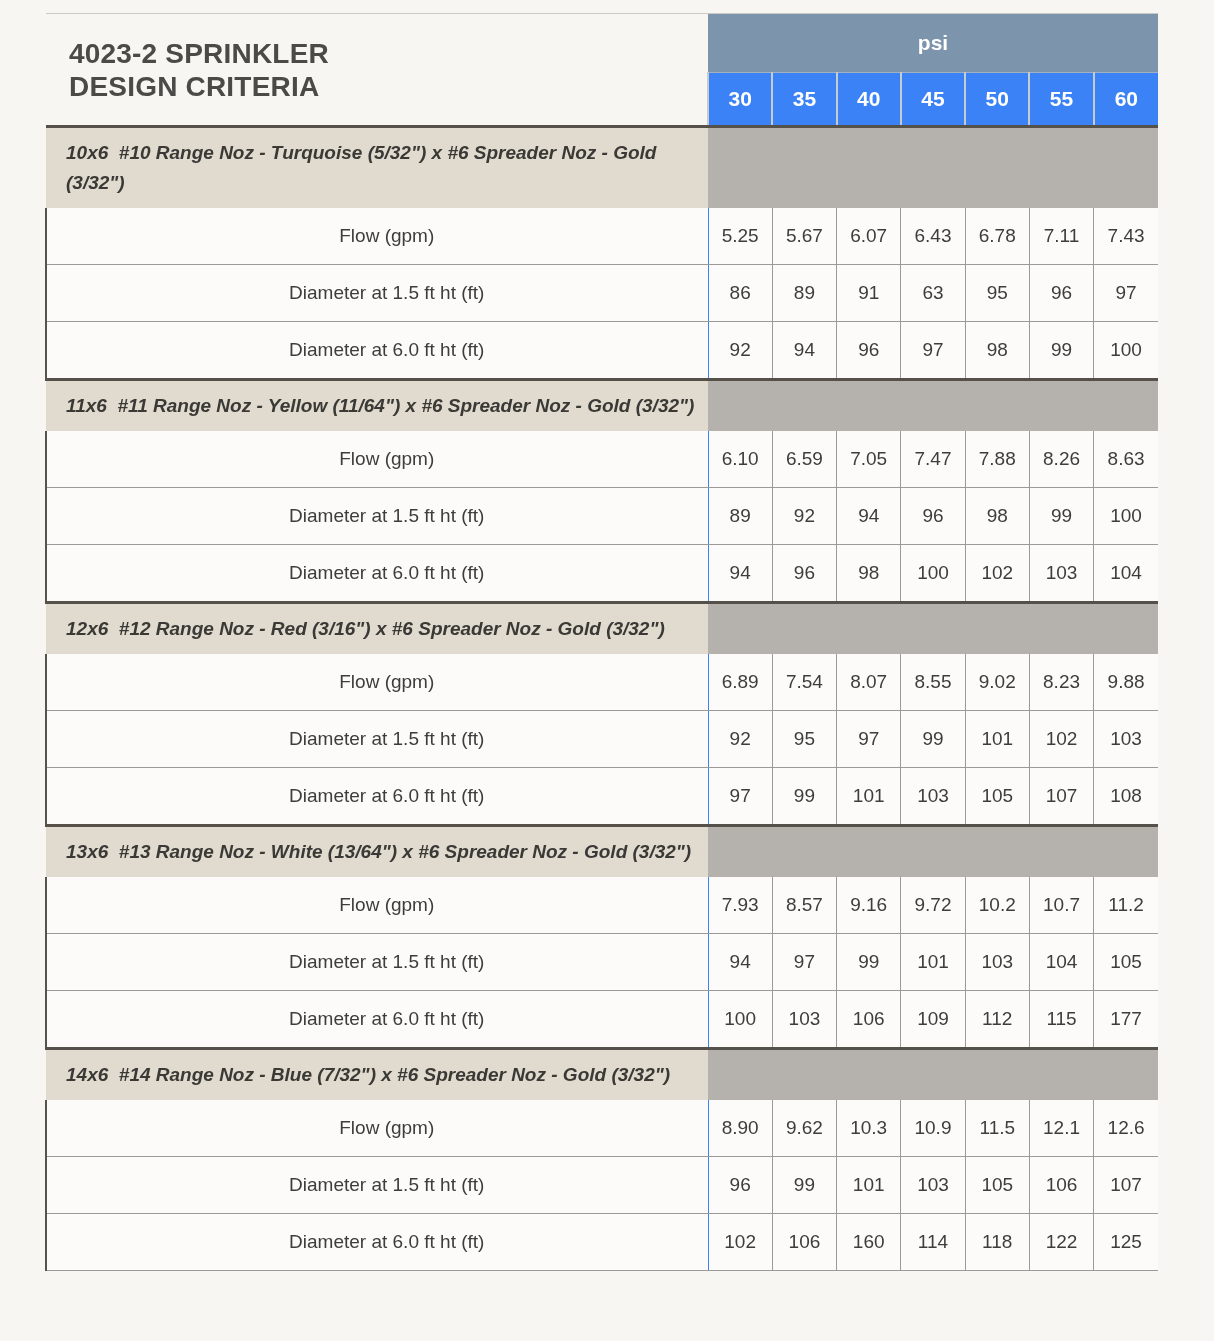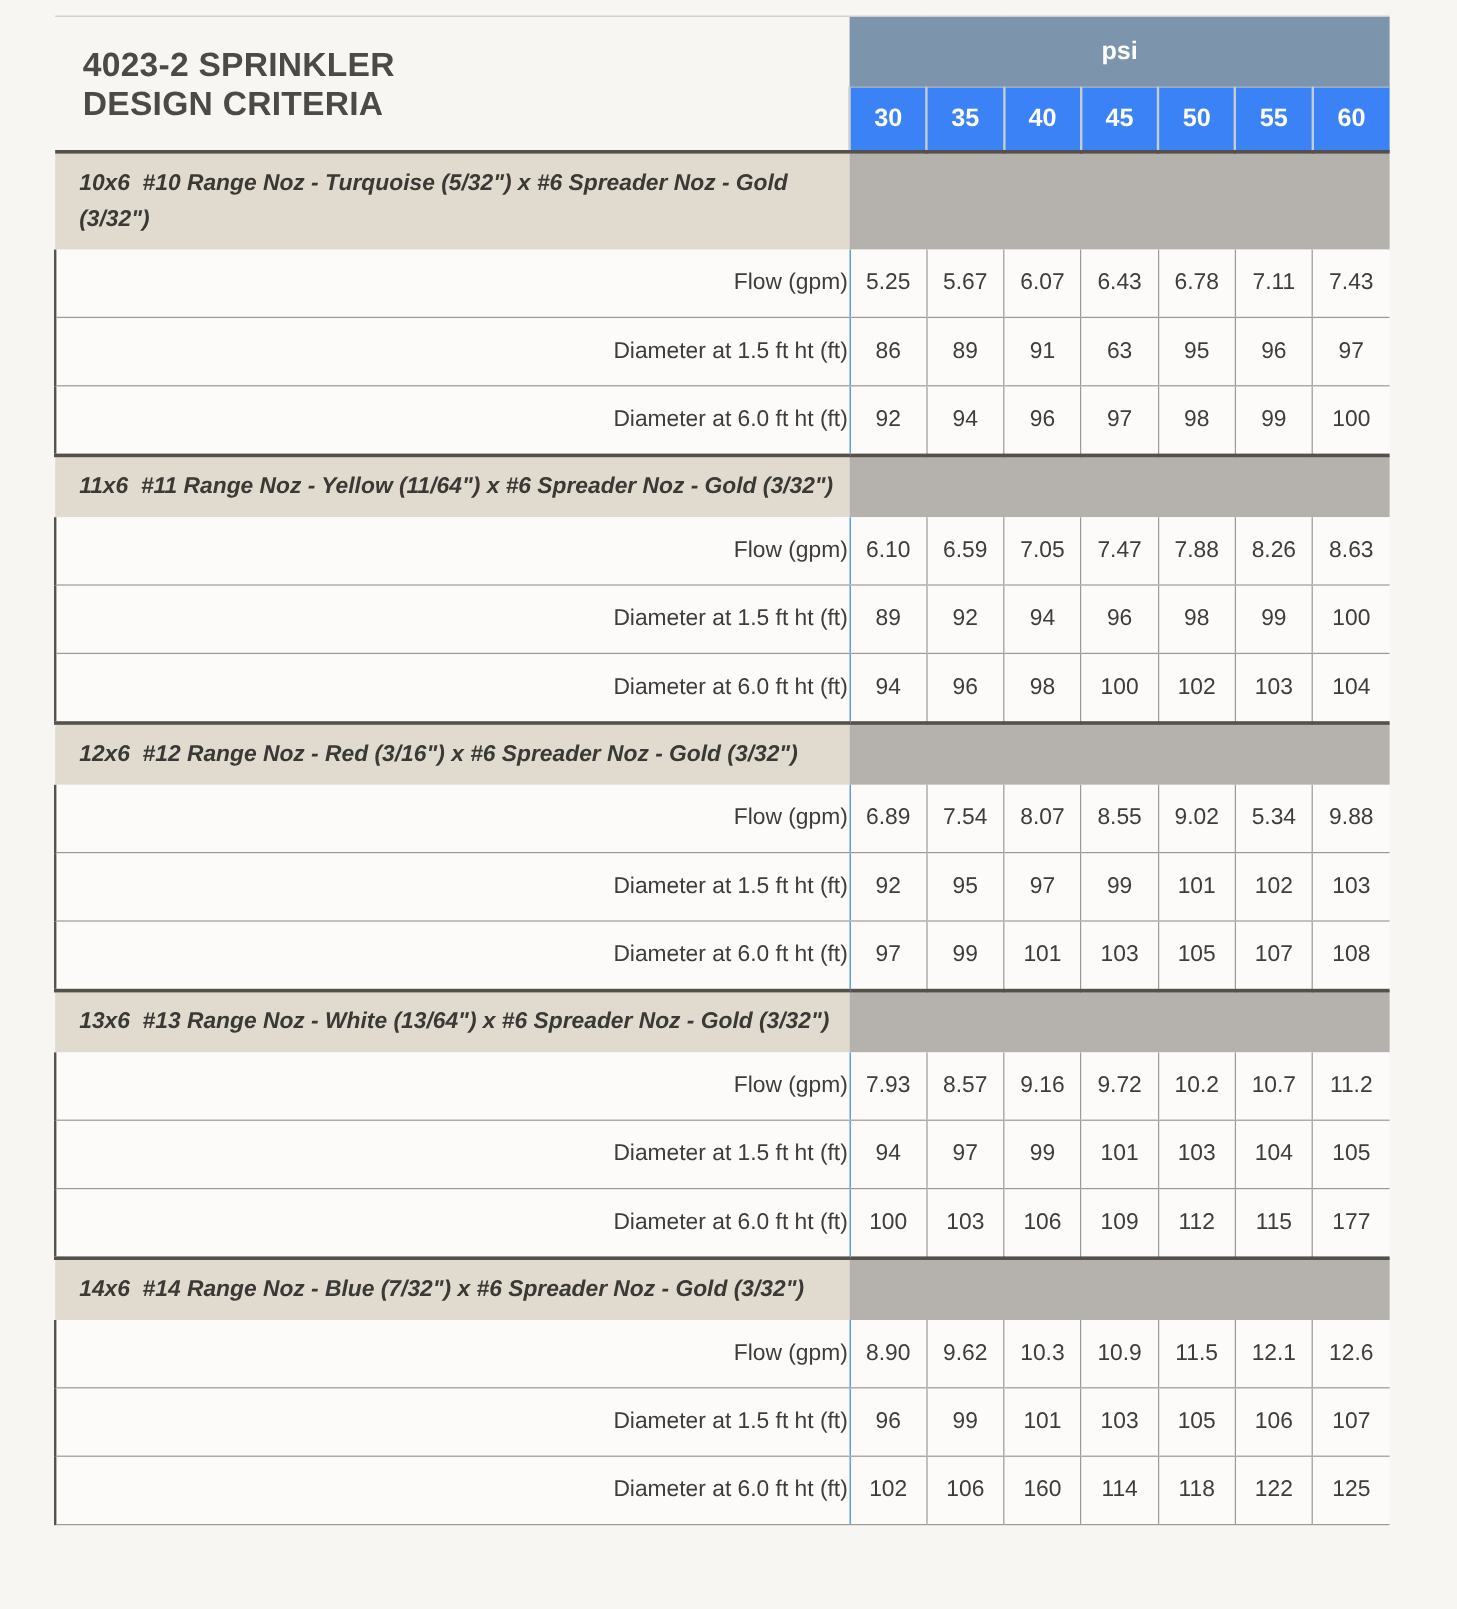--- a/index.html
+++ b/index.html
@@ -80,21 +80,21 @@
   
   tr.data-row td {
     background: #fcfbfa;
     height: 54px;
     border-bottom: 1px solid #9b9a97;
     font-size: 19px;
     color: #3e3d3b;
     vertical-align: middle;
   }
   td.row-label {
-    text-align: right;
+    text-align: center;
     padding-left: 20px;
     border-left: 2px solid #55534e;
   }
   td.val {
     text-align: center;
     border-left: 1px solid #9b9a97;
   }
   td.val.first {
     border-left: 1px solid #3b82f6;
   }
@@ -207,21 +207,21 @@
           <td class="section-label">12x6  #12 Range Noz - Red (3/16") x #6 Spreader Noz - Gold (3/32")</td>
           <td class="section-fill" colspan="7"></td>
         </tr>
         <tr class="data-row">
           <td class="row-label">Flow (gpm)</td>
           <td class="val first">6.89</td>
           <td class="val">7.54</td>
           <td class="val">8.07</td>
           <td class="val">8.55</td>
           <td class="val">9.02</td>
-          <td class="val">5.34</td>
+          <td class="val">8.23</td>
           <td class="val">9.88</td>
         </tr>
         <tr class="data-row">
           <td class="row-label">Diameter at 1.5 ft ht (ft)</td>
           <td class="val first">92</td>
           <td class="val">95</td>
           <td class="val">97</td>
           <td class="val">99</td>
           <td class="val">101</td>
           <td class="val">102</td>

